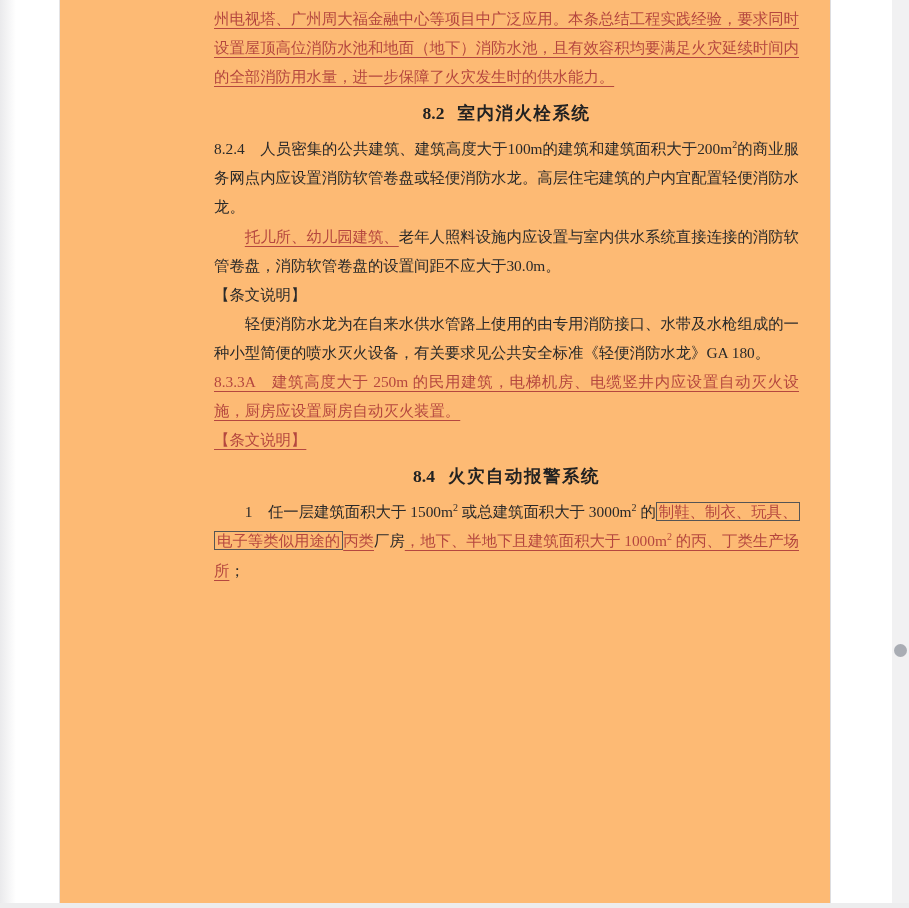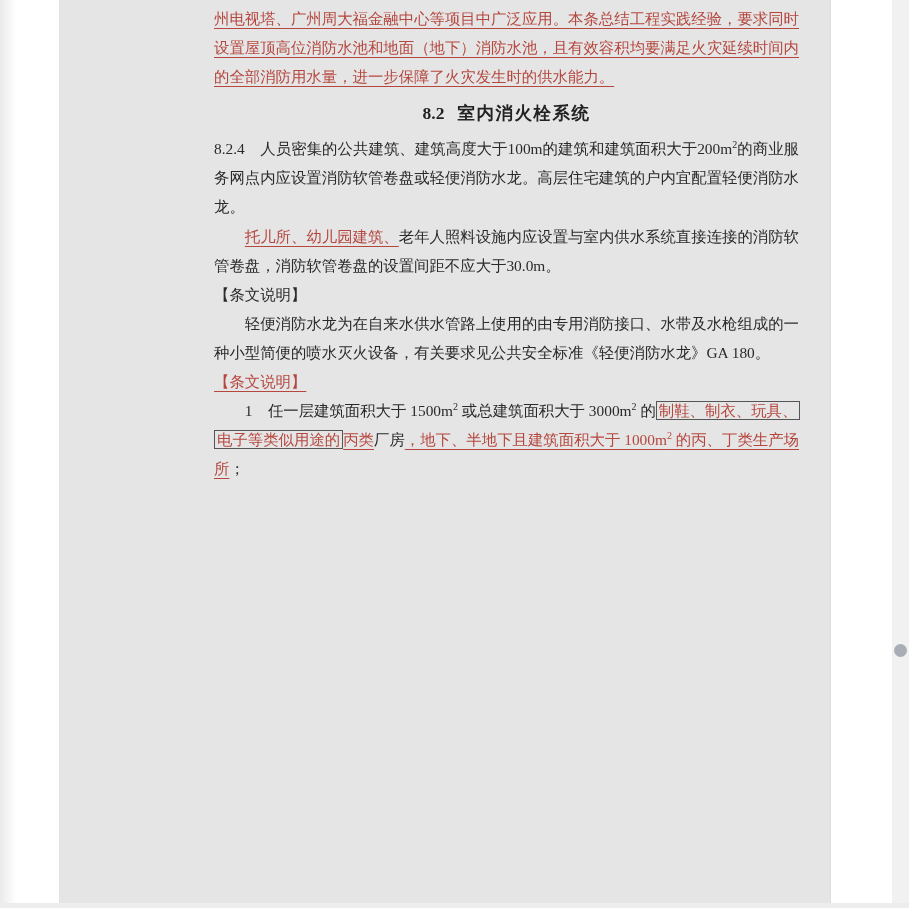--- a/index.html
+++ b/index.html
@@ -3,21 +3,21 @@
 <meta charset="utf-8">
 <style>
   html,body{margin:0;padding:0;}
   body{
     width:909px;height:908px;overflow:hidden;position:relative;
     background:#ffffff;
     font-family:"Liberation Serif","DejaVu Serif",serif;
   }
   .page{
     position:absolute;left:59px;top:0;width:772px;height:100%;
-    background:#e5e5e5;box-sizing:border-box;
+    background:#fdba74;box-sizing:border-box;
     border-left:1px solid #e3e3e5;border-right:1px solid #dddde0;
   }
   .left-shade{
     position:absolute;left:0;top:0;width:16px;height:100%;
     background:linear-gradient(to right,#eaeaec,rgba(255,255,255,0));
   }
   .scroll-strip{
     position:absolute;right:0;top:0;width:17px;height:100%;
     background:#f1f1f2;
   }
@@ -72,24 +72,28 @@
 
     <p class="indent">
       <span class="red u">托儿所、幼儿园建筑、</span><span>老年人照料设施内应设置与室内供水系统直接连接的消防软管卷盘，消防软管卷盘的设置间距不应大于30.0m。</span>
     </p>
 
     <p class="bold">【条文说明】</p>
 
 
     <p class="indent">轻便消防水龙为在自来水供水管路上使用的由专用消防接口、水带及水枪组成的一种小型简便的喷水灭火设备，有关要求见公共安全标准《轻便消防水龙》GA 180。</p>
 
+    <p class="red u">8.3.3A　建筑高度大于 250m 的民用建筑，电梯机房、电缆竖井内应设置自动灭火设施，厨房应设置厨房自动灭火装置。</p>
 
     <p class="red u bold">【条文说明】</p>
 
 
+    <h2 class="heading">
+      <span class="num">8.4</span><span>火灾自动报警系统</span>
+    </h2>
 
 
     <p class="indent">
       <span>1　任一层建筑面积大于 1500m</span><sup>2</sup><span> 或总建筑面积大于 3000m</span><sup>2</sup><span> 的</span><span class="red boxed">制鞋、制衣、玩具、电子等类似用途的</span><span class="red u">丙类</span><span>厂房</span><span class="red u"><span>，地下、半地下且建筑面积大于 1000m</span><sup>2</sup><span> 的丙、丁类生产场所</span></span><span>；</span>
     </p>
 
   </div>
 </div>
 
 <div class="scroll-strip">

